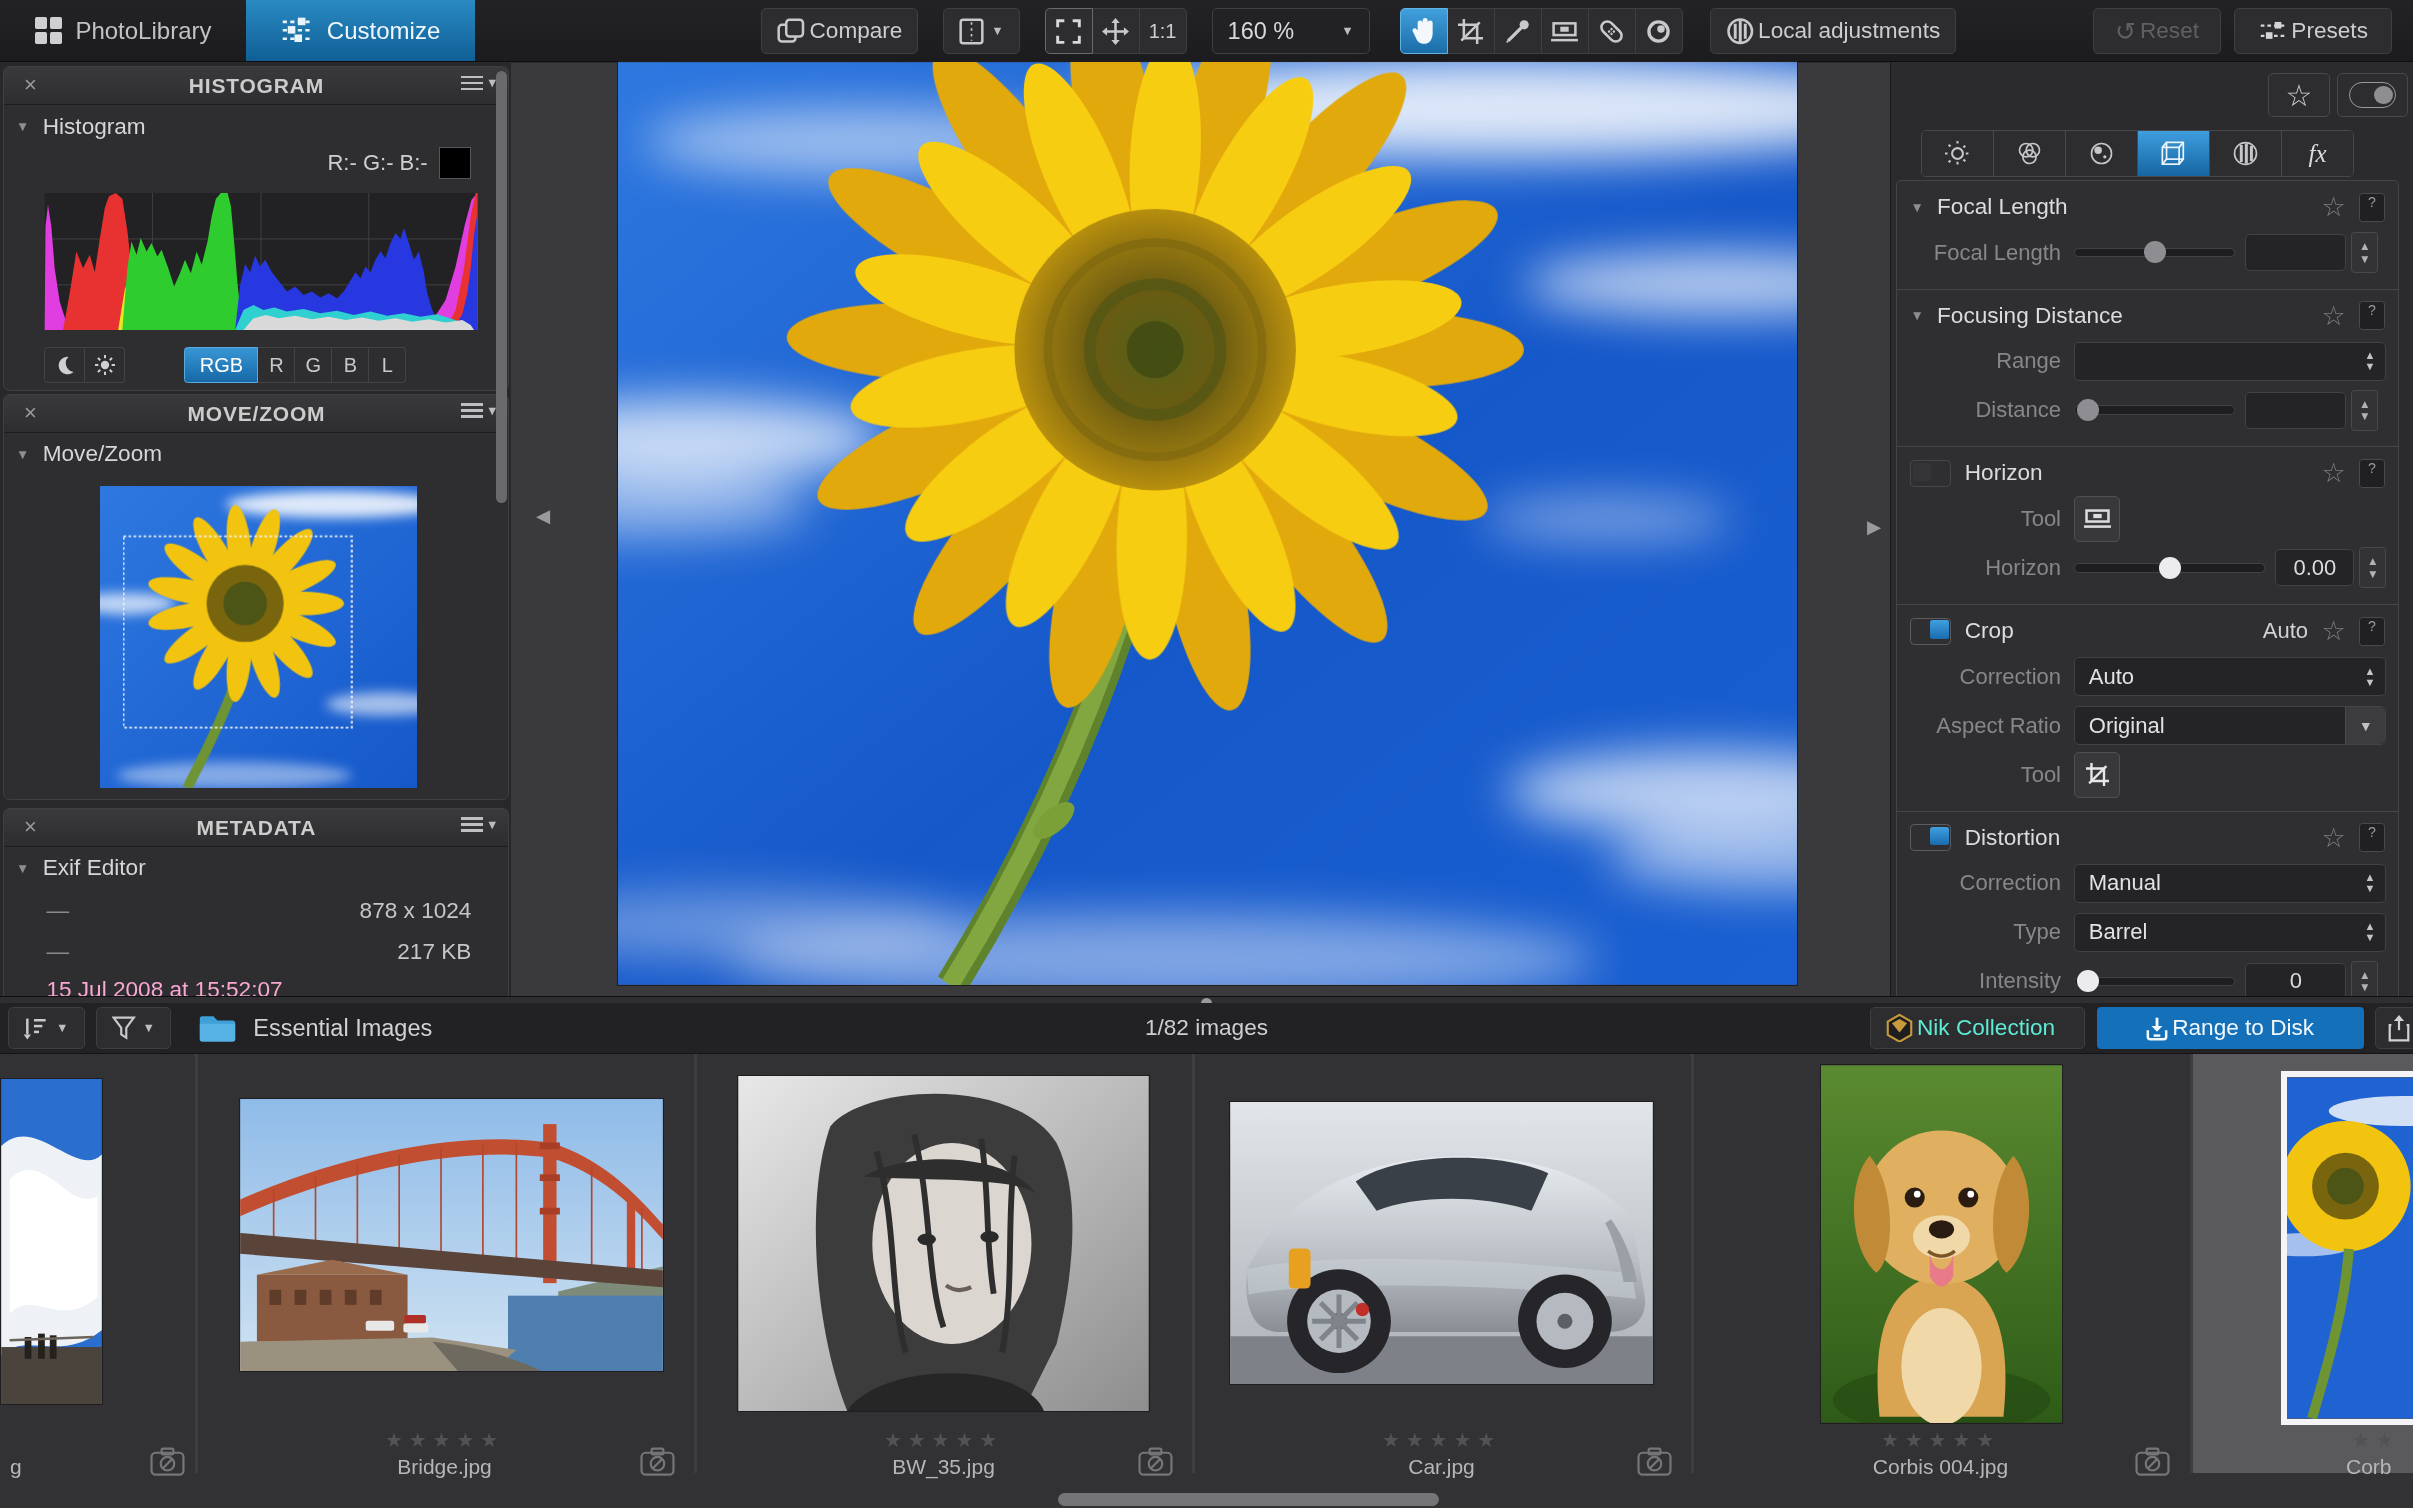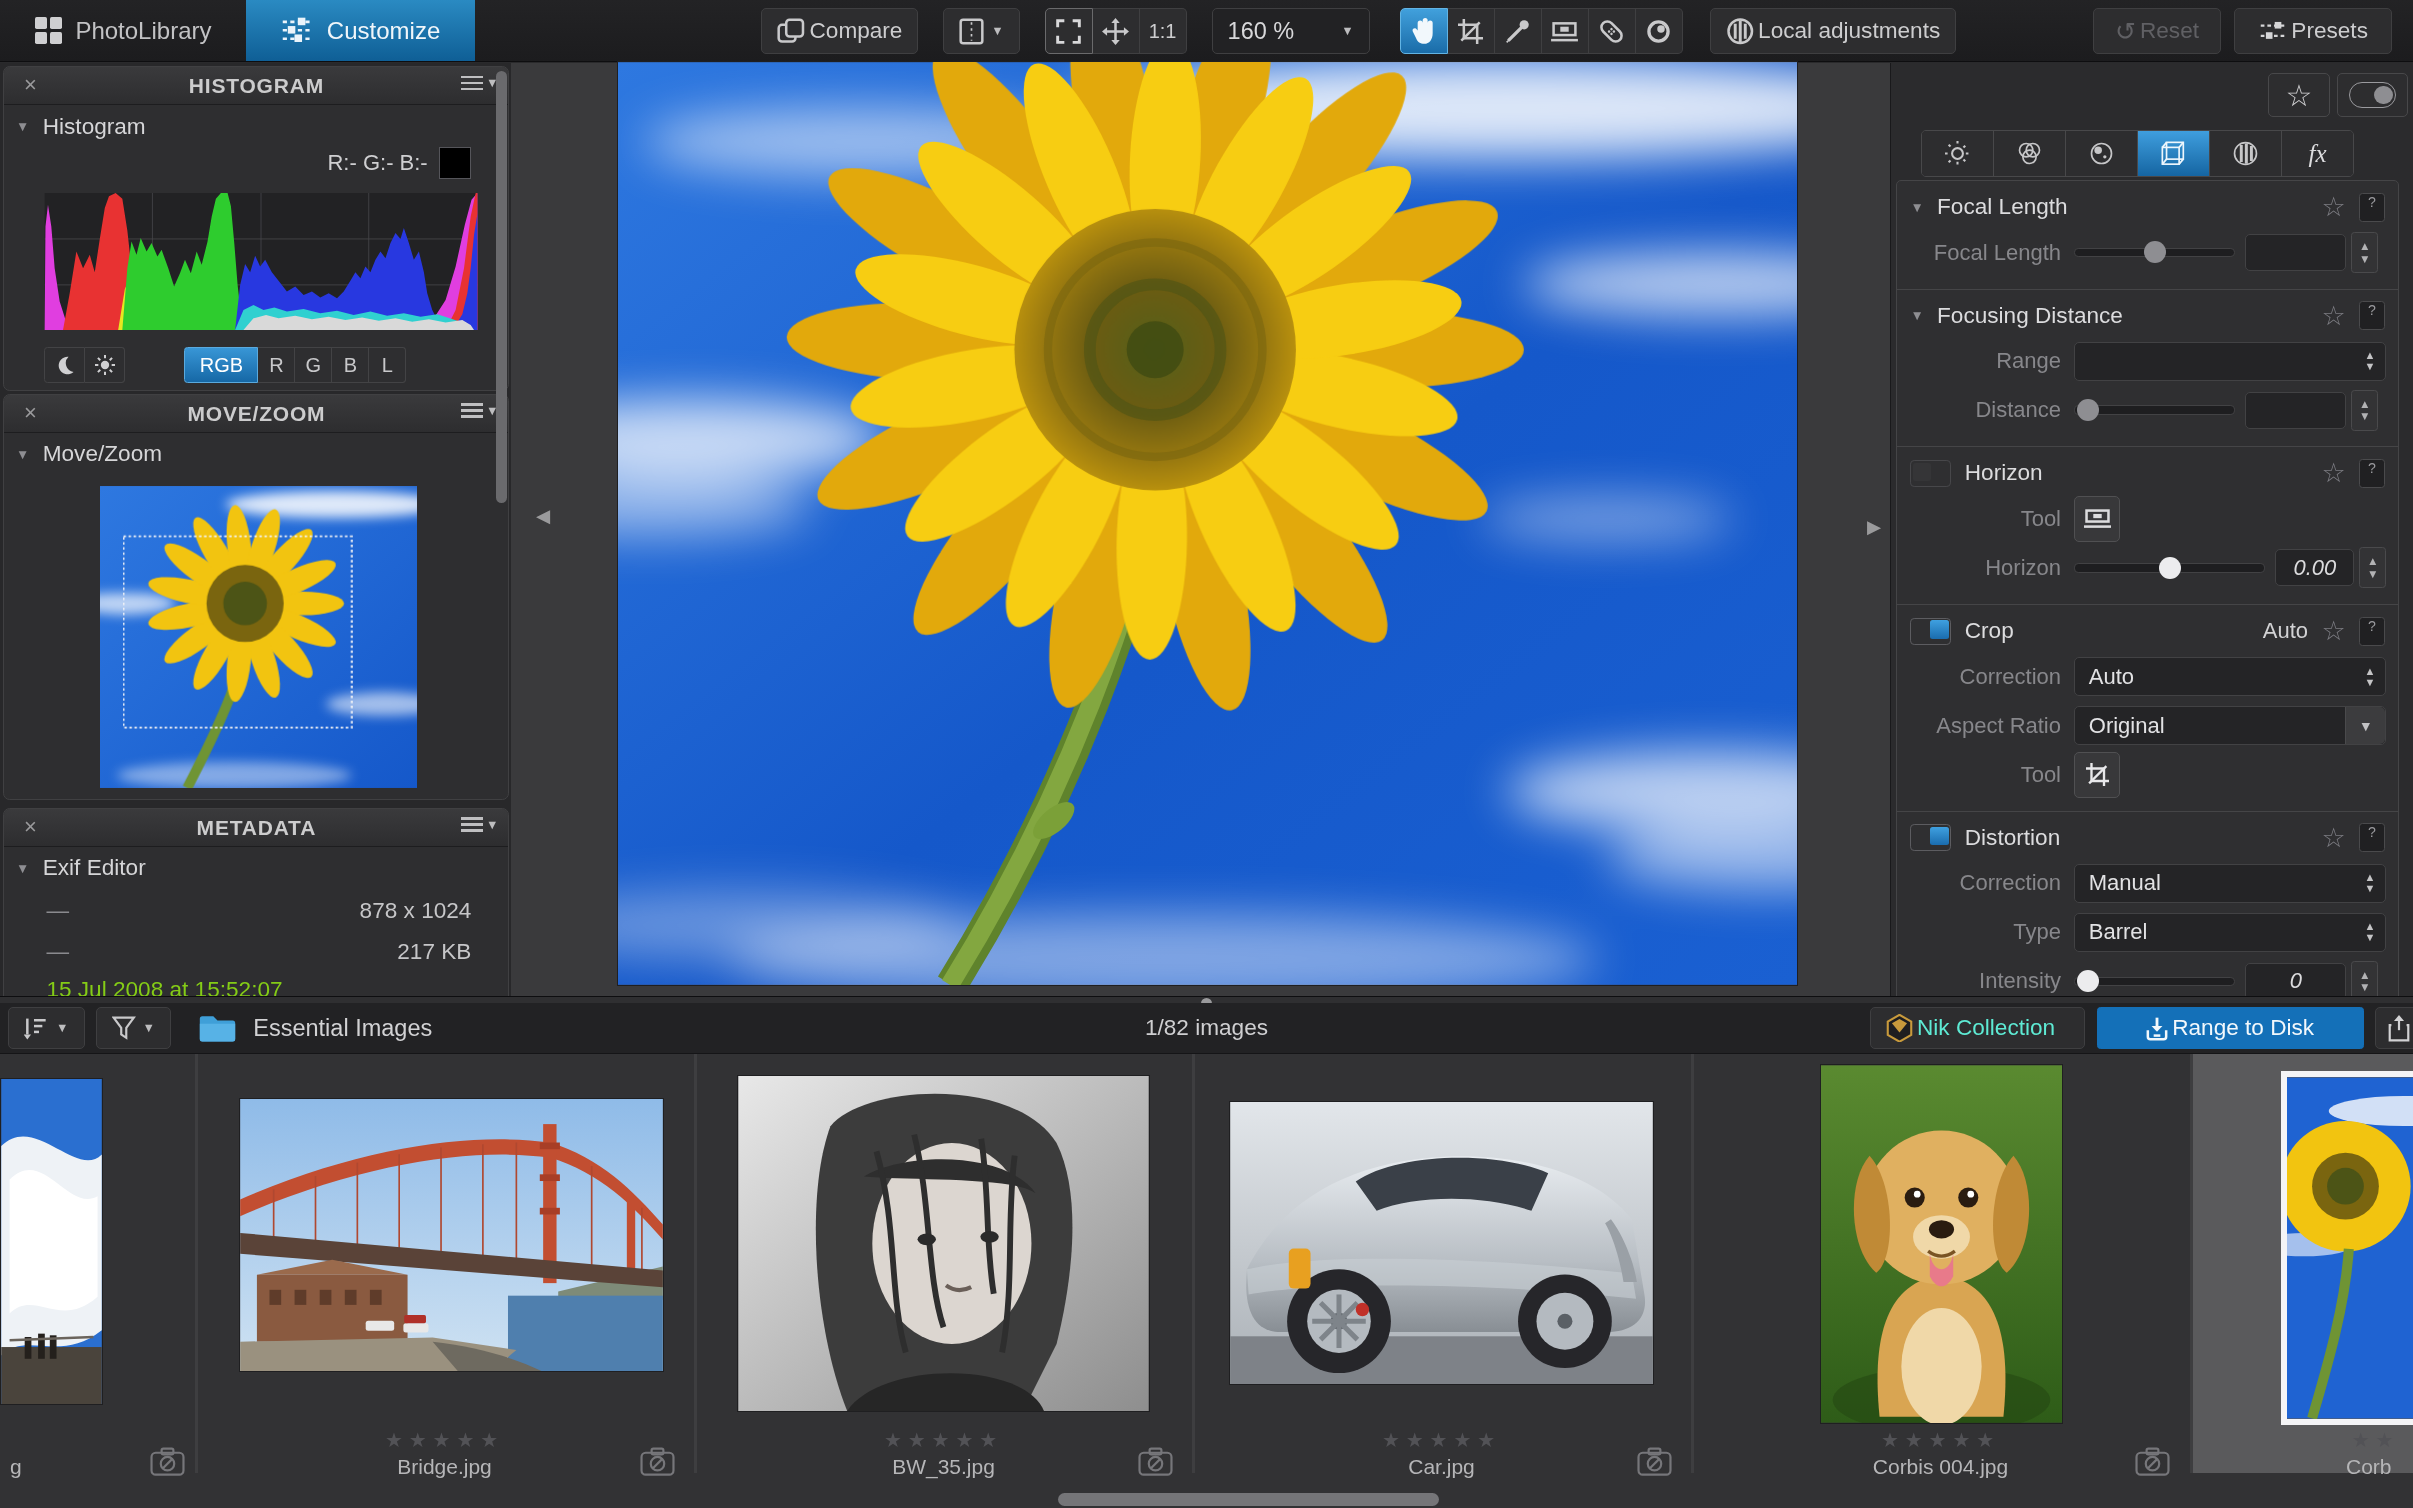--- a/index.html
+++ b/index.html
@@ -50,21 +50,21 @@
   .rtitle .spacer{flex:1;}
   .star{color:#7c7c82;font-size:27px;}
   .helpb{width:23.5px;height:27px;background:#202022;border:0.8px solid #4a4a4c;border-radius:3.4px;
          color:#9a9a9e;font-size:14.2px;display:flex;justify-content:center;}
   .rrow{display:flex;align-items:center;height:49px;padding-right:11.7px;}
   .rlabel{width:164px;text-align:right;margin-right:13.4px;font-size:22px;color:#87878b;flex:none;}
   .slider{position:relative;width:159px;height:7.5px;background:#1e1e20;border:0.8px solid #424244;border-radius:4.2px;flex:none;}
   .thumb{position:absolute;top:-7.5px;width:22px;height:22px;border-radius:50%;background:#8e8e92;}
   .thumb.white{background:#ececee;}
   .vbox{width:99px;height:35px;margin-left:10px;background:#242426;border:0.8px solid #424244;border-radius:5px;
-        display:flex;align-items:center;justify-content:center;font-size:22px;color:#dcdcde;flex:none;font-style:italic;}
+        display:flex;align-items:center;justify-content:center;font-size:22px;color:#dcdcde;flex:none;}
   .stepper{width:25px;height:39px;margin-left:5px;background:#333335;border:0.8px solid #4a4a4c;border-radius:3.4px;
            display:flex;flex-direction:column;align-items:center;justify-content:center;color:#b2b2b4;flex:none;}
   .stepper span{font-size:11.7px;line-height:12.6px;}
   .dd{flex:1;height:37px;background:#242426;border:0.8px solid #424244;border-radius:5px;display:flex;align-items:center;
       padding:0 0 0 13.4px;font-size:22px;color:#e2e2e4;position:relative;}
   .dd .arrows{margin-left:auto;margin-right:10px;display:flex;flex-direction:column;color:#c4c4c6;}
   .dd .arrows span{font-size:11px;line-height:11px;}
   .ddbtn{width:39px;height:37px;margin-left:auto;background:#3c3c3e;border-left:0.8px solid #4a4a4c;
          border-radius:0 5px 5px 0;display:flex;align-items:center;justify-content:center;color:#c2c2c4;font-size:14.2px;}
   .chk{width:39px;height:25px;border:1.7px solid #5c5c60;border-radius:4.2px;position:relative;flex:none;}
@@ -468,21 +468,21 @@
         <span>Exif Editor</span>
       </div>
       <div style="display:flex;justify-content:space-between;padding:11.7px 37px 0 42px;font-size:22.6px;color:#c6c6c8;">
         <span class="dim">—</span>
         <span>878 x 1024</span>
       </div>
       <div style="display:flex;justify-content:space-between;padding:15px 37px 0 42px;font-size:22.6px;color:#c6c6c8;">
         <span class="dim">—</span>
         <span>217 KB</span>
       </div>
-      <div style="padding:11.7px 37px 0 42px;font-size:22.6px;color:#84cc16;">
+      <div style="padding:11.7px 37px 0 42px;font-size:22.6px;color:#f9a8d4;">
         <span>15 Jul 2008 at 15:52:07</span>
       </div>
 
     </div>
 
     <div class="abs" style="left:496px;top:8.4px;width:11px;height:432px;border-radius:5.9px;background:#6a6a6d;"></div>
   </div>
 
   <div class="abs" id="rightpanel">
     <div class="abs" style="left:377px;top:10px;width:60px;height:42px;background:#2d2d2f;border:0.8px solid #48484a;border-radius:5px;display:flex;align-items:center;justify-content:center;">

